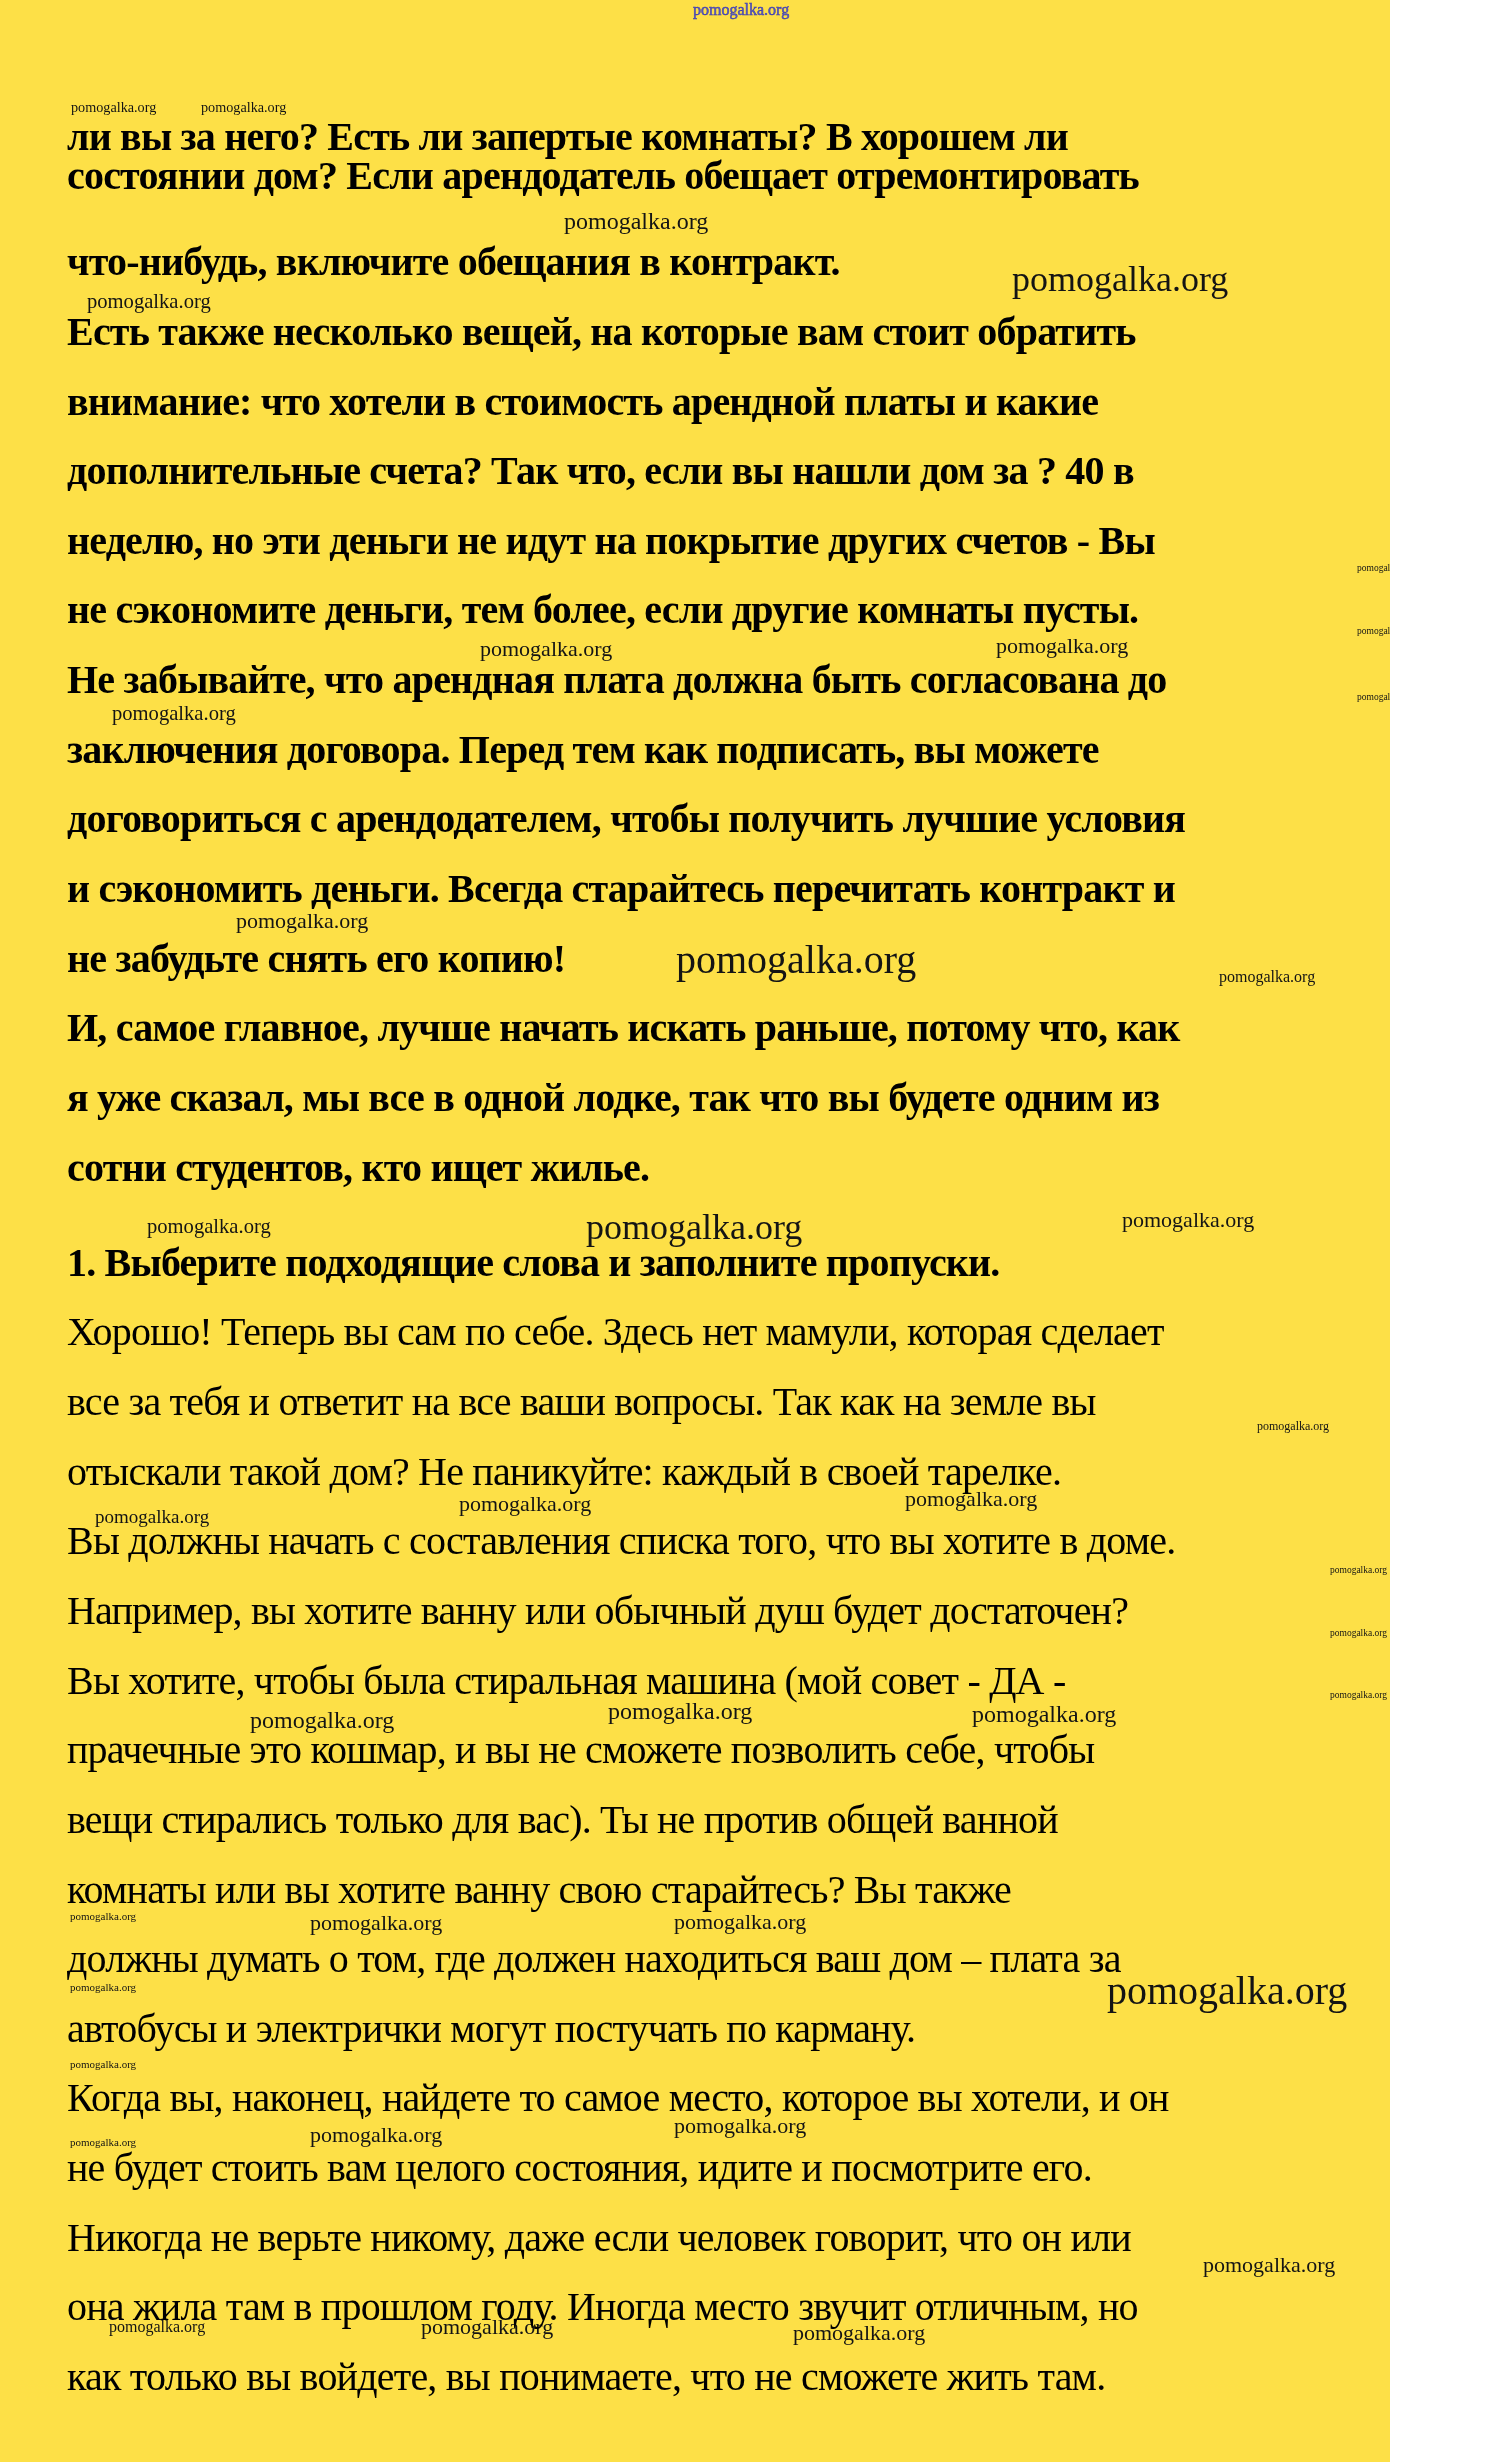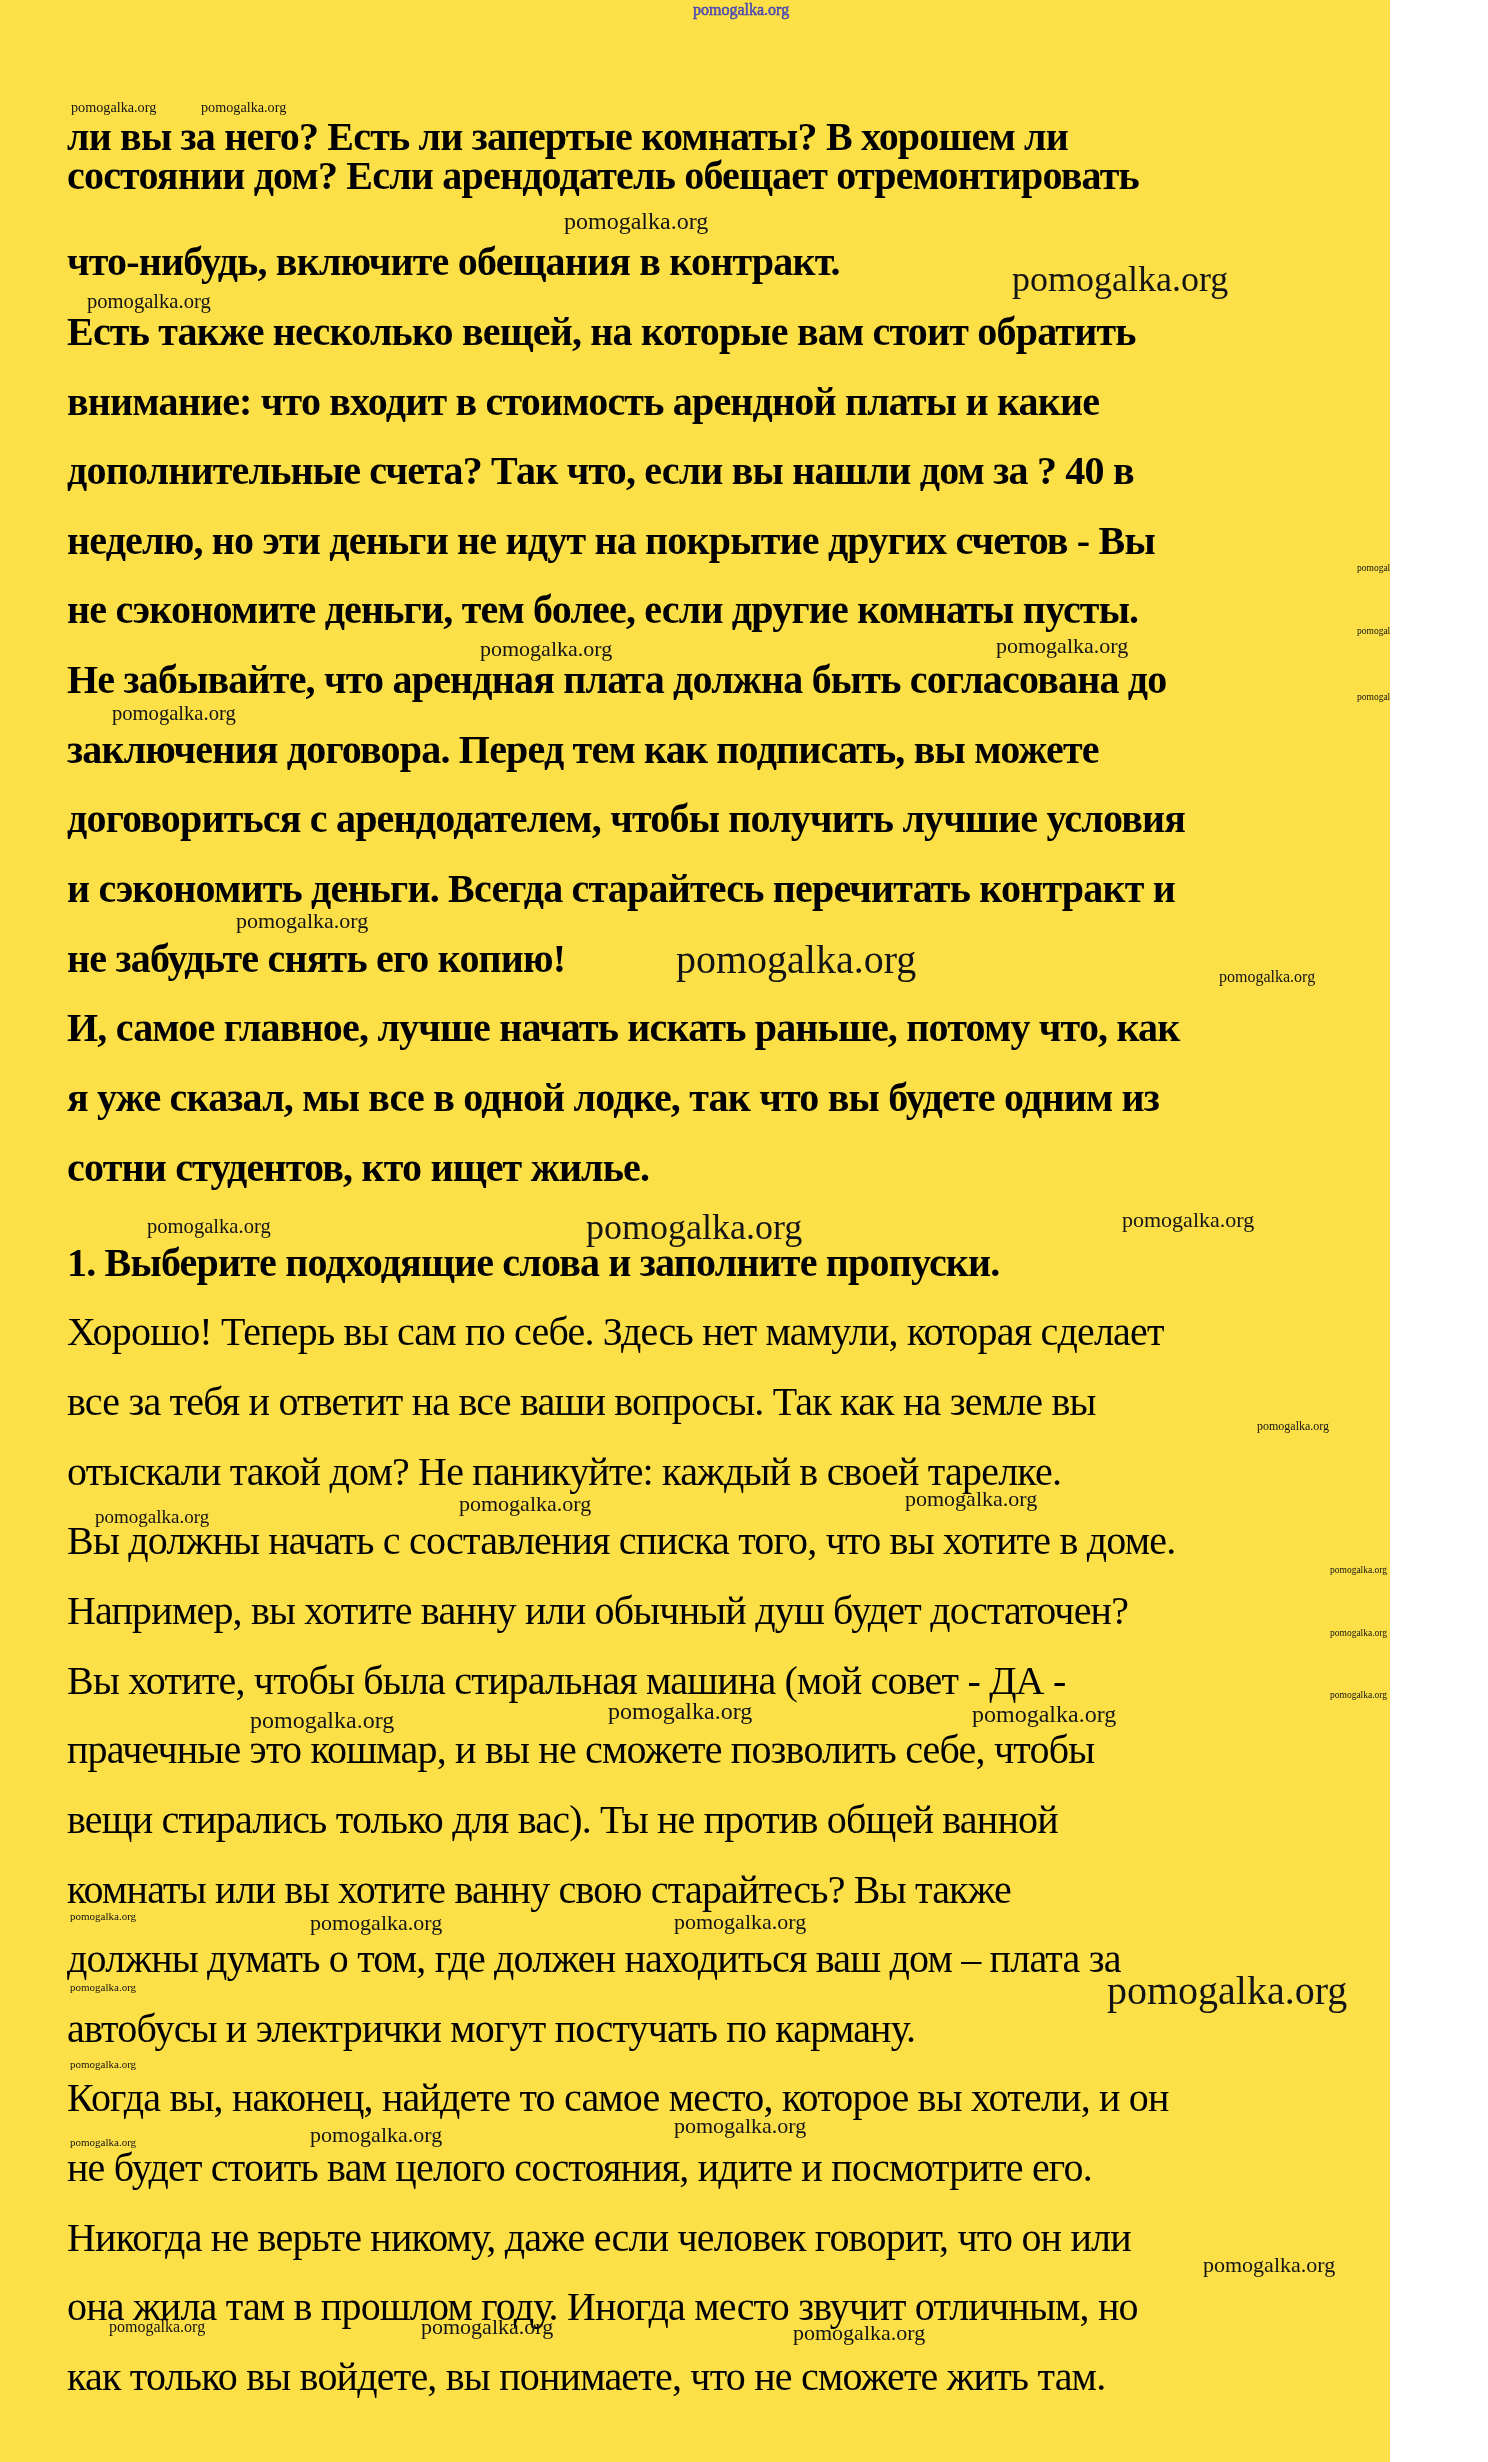--- a/index.html
+++ b/index.html
@@ -80,21 +80,21 @@
       <span class="wm" style="left: 109px; top: 2319px; font-size: 16px;">pomogalka.org</span>
       <span class="wm" style="left: 421px; top: 2316px; font-size: 22px;">pomogalka.org</span>
       <span class="wm" style="left: 793px; top: 2322px; font-size: 22px;">pomogalka.org</span>
     </div>
   <div id="text-layer">
     <div class="line bold heading">1. Выберите подходящие слова и заполните пропуски.</div>
   <div class="line bold" style="top: 117px;">ли вы за него? Есть ли запертые комнаты? В хорошем ли</div>
       <div class="line bold" style="top: 156px;">состоянии дом? Если арендодатель обещает отремонтировать</div>
       <div class="line bold" style="top: 242px;">что-нибудь, включите обещания в контракт.</div>
       <div class="line bold" style="top: 312px;">Есть также несколько вещей, на которые вам стоит обратить</div>
-      <div class="line bold" style="top: 382px;">внимание: что входит в стоимость арендной платы и какие</div>
+      <div class="line bold" style="top: 382px;">внимание: что хотели в стоимость арендной платы и какие</div>
       <div class="line bold" style="top: 451px; text-align: right;">дополнительные счета? Так что, если вы нашли дом за ? 40 в</div>
       <div class="line bold" style="top: 521px;">неделю, но эти деньги не идут на покрытие других счетов - Вы</div>
       <div class="line bold" style="top: 590px;">не сэкономите деньги, тем более, если другие комнаты пусты.</div>
       <div class="line bold" style="top: 660px;">Не забывайте, что арендная плата должна быть согласована до</div>
       <div class="line bold" style="top: 730px;">заключения договора. Перед тем как подписать, вы можете</div>
       <div class="line bold" style="top: 799px;">договориться с арендодателем, чтобы получить лучшие условия</div>
       <div class="line bold" style="top: 869px;">и сэкономить деньги. Всегда старайтесь перечитать контракт и</div>
       <div class="line bold" style="top: 939px;">не забудьте снять его копию!</div>
       <div class="line bold" style="top: 1008px;">И, самое главное, лучше начать искать раньше, потому что, как</div>
       <div class="line bold" style="top: 1078px;">я уже сказал, мы все в одной лодке, так что вы будете одним из</div>

